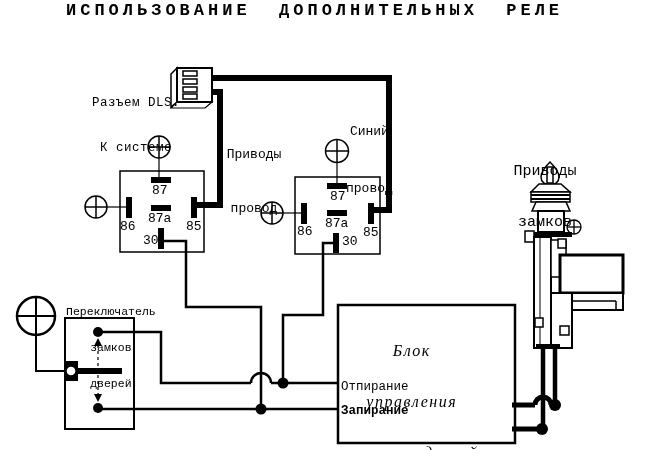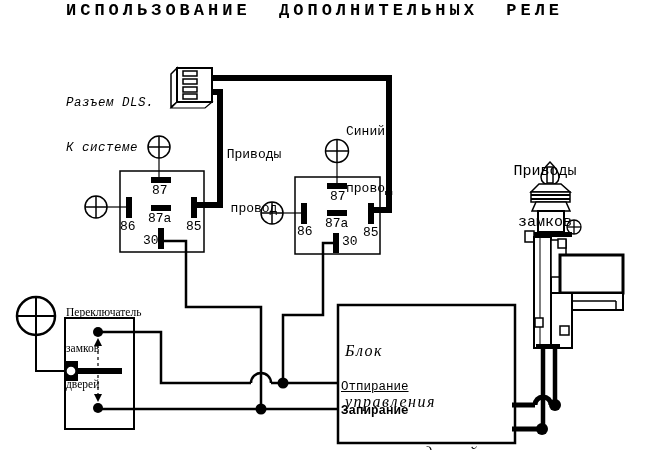--- a/index.html
+++ b/index.html
@@ -2,29 +2,29 @@
 <html><head>
 <meta charset="utf-8">
 <style>
   html,body{margin:0;padding:0;background:#fff;}
   #stage{
     position:relative;width:650px;height:450px;background:#ffffff;
     font-family:"Liberation Mono","DejaVu Sans Mono",monospace;color:#000;
     overflow:hidden;
   }
   #stage svg{position:absolute;left:0;top:0;}
-  .lbl{position:absolute;white-space:pre;}
+  .lbl{position:absolute;white-space:pre;text-align:center;}
   .title{
     left:66px;top:1px;font-size:17px;font-weight:700;letter-spacing:4px;
   }
-  .lbl-dls{left:66px;top:66px;font-size:12.5px;line-height:15px;letter-spacing:.5px;font-style:italic;}
+  .lbl-dls{left:92px;top:66px;font-size:12.5px;line-height:15px;letter-spacing:.5px;}
   .lbl-green{left:222px;top:110px;width:64px;text-align:center;font-size:13px;line-height:18px;}
   .lbl-blue{left:301px;top:84px;font-size:13px;line-height:19px;margin-left:45px;}
   .lbl-actuator{left:506px;top:129px;width:78px;text-align:center;font-size:15px;line-height:17px;}
-  .lbl-switch{left:66px;top:282px;font-size:11.5px;line-height:12px;font-family:Liberation Serif, serif;}
+  .lbl-switch{left:66px;top:282px;font-size:11.5px;line-height:12px;}
   .pin{position:absolute;font-size:13px;letter-spacing:0;}
   .blk-title{
     left:345px;top:308px;font-family:"Liberation Serif","DejaVu Serif",serif;
     font-style:italic;font-size:16px;line-height:17px;letter-spacing:1.5px;
   }
   .blk-io{position:absolute;font-size:12.5px;}
 </style>
 </head>
 <body>
 
@@ -205,16 +205,16 @@
 <span class="pin" style="left:297px;top:224px;">86</span>
 <span class="pin" style="left:363px;top:225px;">85</span>
 <span class="pin" style="left:342px;top:234px;">30</span>
 
 <div class="lbl blk-title">
   <div>Блок</div>
   <div>управления</div>
   <div>замками  дверей</div>
   
 </div>
-<span class="blk-io" style="left:341px;top:380px;text-decoration:underline;">Отпирание</span>
+<span class="blk-io" style="left:341px;top:380px;">Отпирание</span>
 <span class="blk-io" style="left:341px;top:404px;font-weight:bold;">Запирание</span>
 
 </div>
 
 </body></html>

